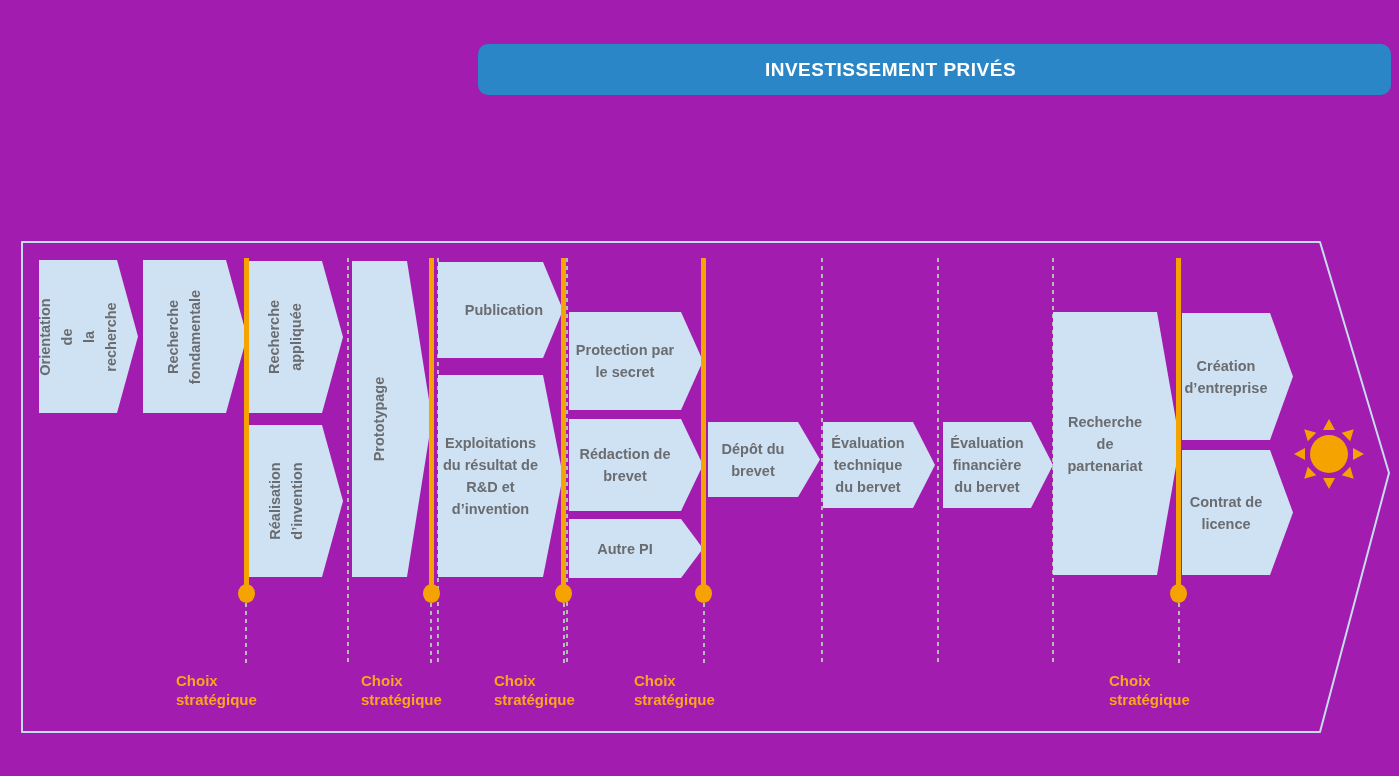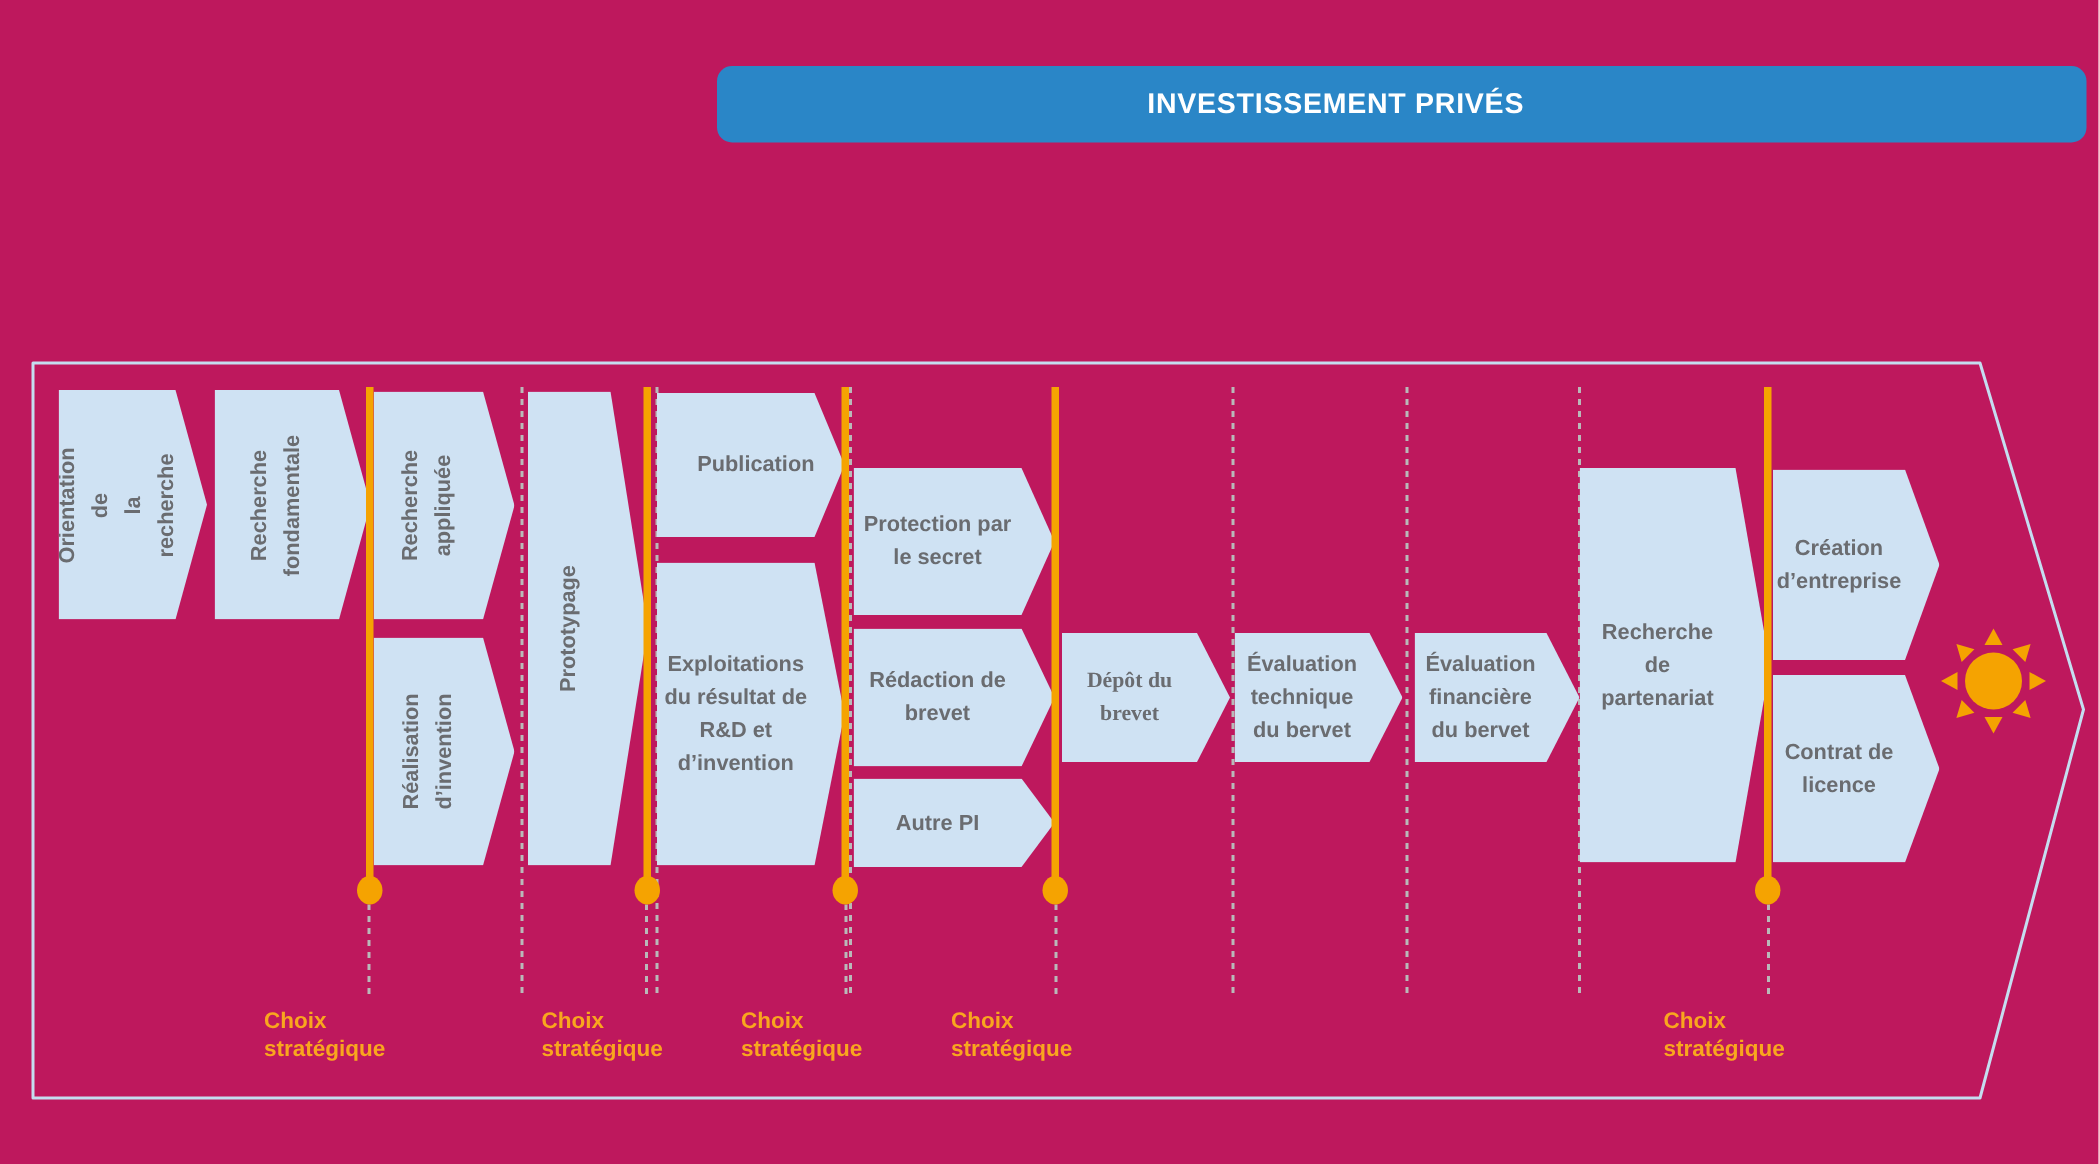--- a/index.html
+++ b/index.html
@@ -5,21 +5,21 @@
   html, body {
     margin: 0;
     padding: 0;
     background: #ffffff;
     font-family: "Liberation Sans", "DejaVu Sans", sans-serif;
   }
   .page {
     position: relative;
     width: 1399px;
     height: 776px;
-    background: #be185d;
+    background: #a21caf;
     overflow: hidden;
   }
 
   
   .banner {
     position: absolute;
     background: #2A86C7;
     border-radius: 10px;
     color: #ffffff;
     font-weight: bold;
@@ -66,21 +66,21 @@
   .s1  { left: 39px;   top: 260px; width: 99px;  height: 153px; --tip: 21px; }
   .s2  { left: 143px;  top: 260px; width: 104px; height: 153px; --tip: 21px; }
   .s3  { left: 249px;  top: 261px; width: 94px;  height: 152px; --tip: 21px; }
   .s4  { left: 249px;  top: 425px; width: 94px;  height: 152px; --tip: 21px; }
   .s5  { left: 352px;  top: 261px; width: 80px;  height: 316px; --tip: 25px; }
   .s6  { left: 438px;  top: 262px; width: 125px; height: 96px; justify-content: flex-end;  --tip: 20px; }
   .s7  { left: 438px;  top: 375px; width: 125px; height: 202px; --tip: 20px; }
   .s8  { left: 569px;  top: 312px; width: 134px; height: 98px;  --tip: 22px; }
   .s9  { left: 569px;  top: 419px; width: 134px; height: 92px;  --tip: 22px; }
   .s10 { left: 569px;  top: 519px; width: 134px; height: 59px;  --tip: 22px; }
-  .s11 { left: 708px;  top: 422px; width: 112px; height: 86px; font-family: Liberation Serif, serif;  --tip: 22px; }
+  .s11 { left: 708px;  top: 422px; width: 112px; height: 75px;  --tip: 22px; }
   .s12 { left: 823px;  top: 422px; width: 112px; height: 86px;  --tip: 22px; }
   .s13 { left: 943px;  top: 422px; width: 110px; height: 86px;  --tip: 22px; }
   .s14 { left: 1053px; top: 312px; width: 127px; height: 263px; --tip: 23px; }
   .s15 { left: 1182px; top: 313px; width: 111px; height: 127px; --tip: 23px; }
   .s16 { left: 1182px; top: 450px; width: 111px; height: 125px; --tip: 23px; }
 
   
   .vdash {
     position: absolute;
     width: 2px;

